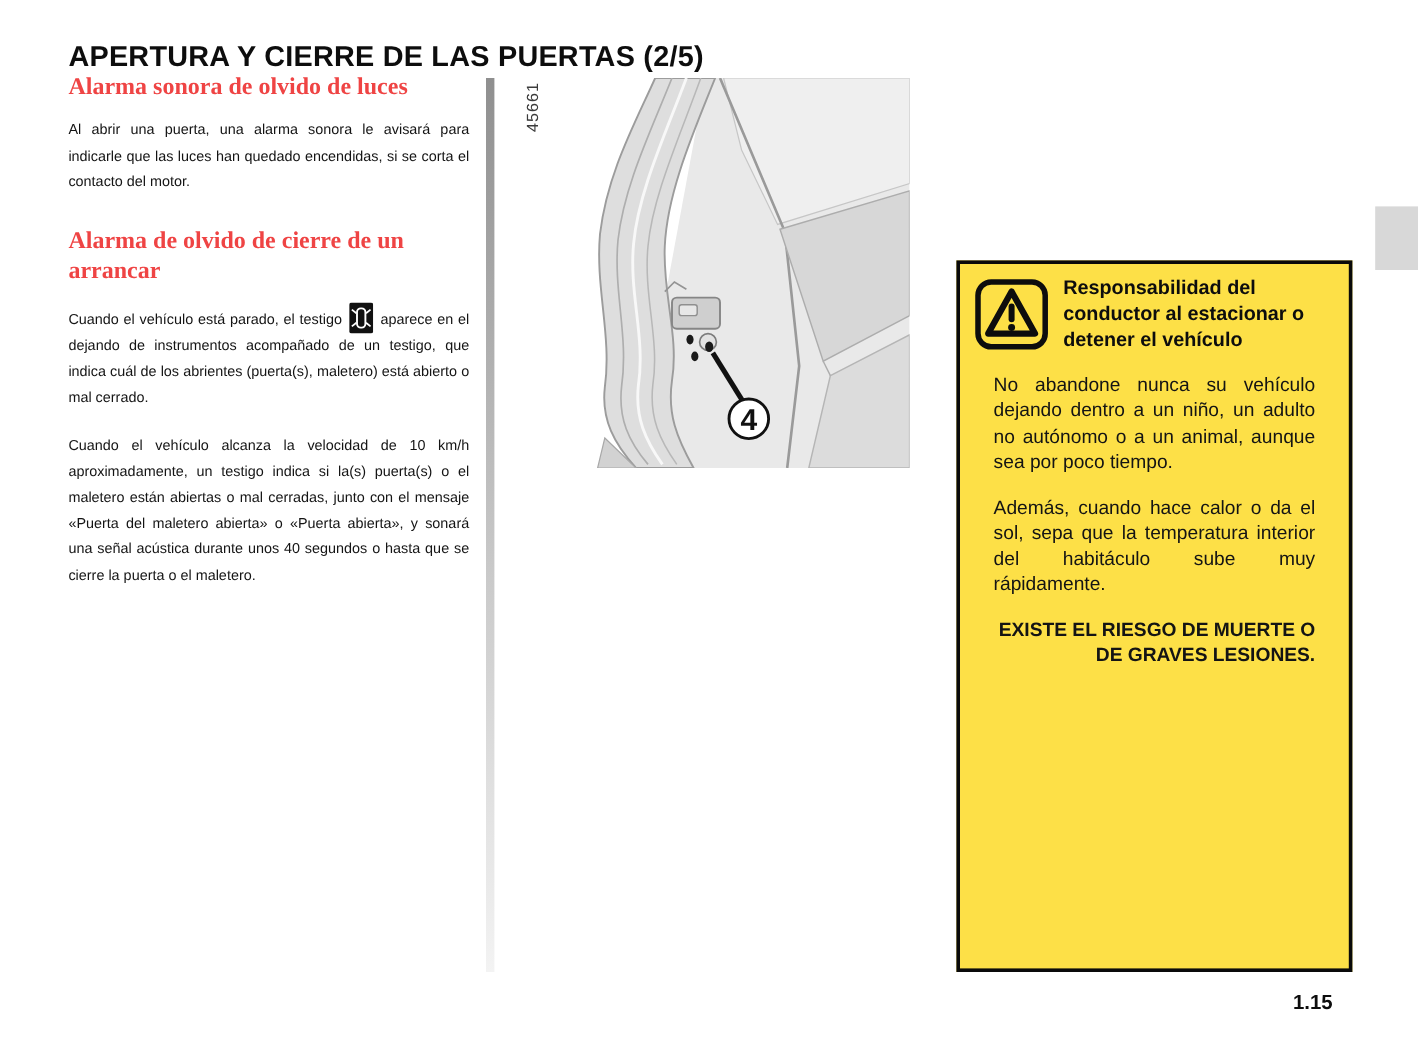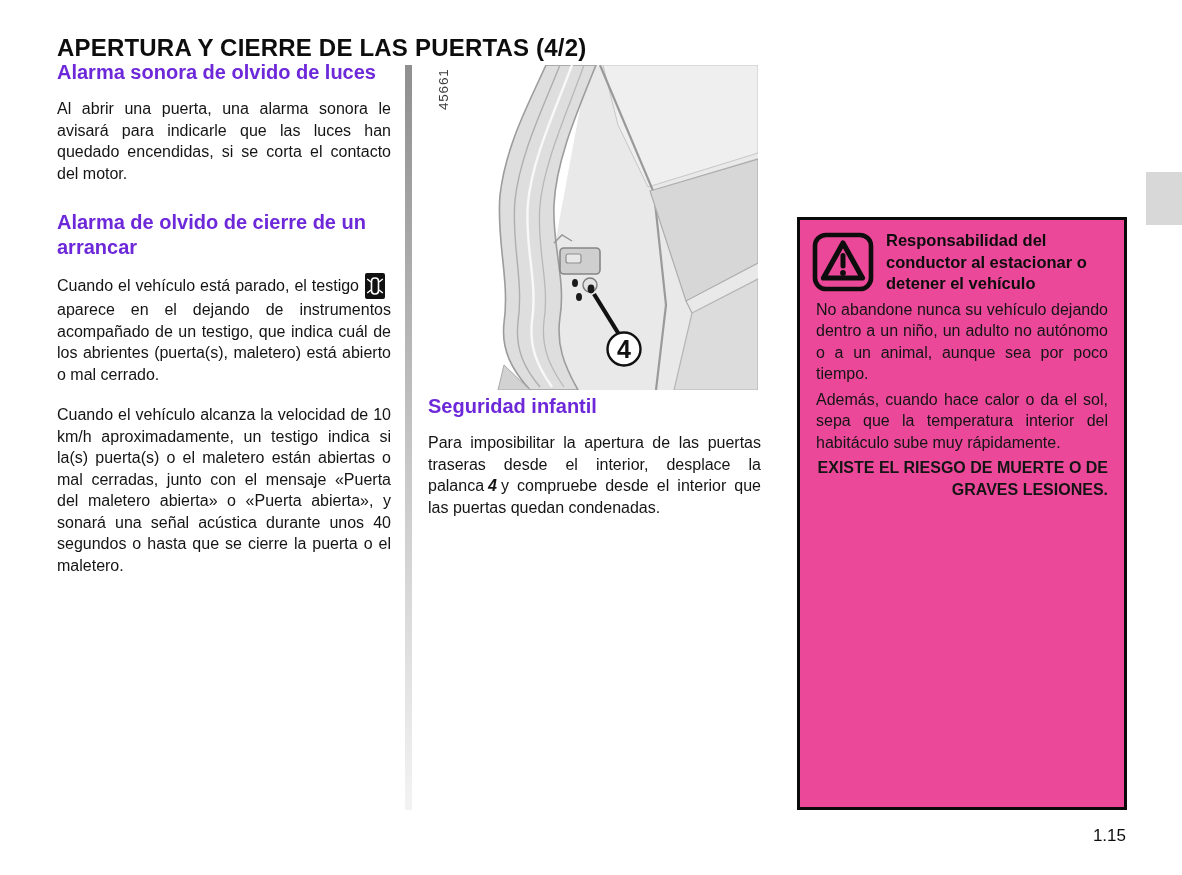--- a/index.html
+++ b/index.html
@@ -2,55 +2,55 @@
 <html><head>
 <meta charset="utf-8">
 <style>
   html,body{margin:0;padding:0;background:#ffffff;}
   #page{position:relative;width:1182px;height:875px;background:#ffffff;overflow:hidden;
         font-family:"Liberation Sans", sans-serif;color:#111;}
 
   .title{position:absolute;left:57px;top:18px;font-size:24px;font-weight:700;letter-spacing:.2px;color:#0d0d0d;}
 
   .col-left{position:absolute;left:57px;top:60px;width:334px;}
-  .h2{font-size:20px;line-height:25px;font-weight:700;margin:0 0 13px 0;color:#6d28d9;}
+  .h2{font-size:20px;line-height:25px;font-weight:700;margin:0 0 13px 0;color:#ef4444;font-family:Liberation Serif, serif;}
   .h2-second{margin-top:26px;}
-  .body-p{font-size:16px;line-height:21.5px;text-align:justify;margin:0 0 19px 0;color:#141414;}
+  .body-p{font-size:12px;line-height:21.5px;text-align:justify;margin:0 0 19px 0;color:#141414;}
 
   .telltale{display:inline-block;width:20px;height:26px;vertical-align:-8px;margin:0 6px;}
 
   .divider{position:absolute;left:405px;top:65px;width:7px;height:745px;
            background:linear-gradient(#8f8f8f,#c9c9c9 55%,#f3f3f3);}
 
   .fig-label{position:absolute;left:436px;top:110px;transform:rotate(-90deg);transform-origin:0 0;
              font-size:13.5px;letter-spacing:.8px;color:#3c3c3c;}
 
   .illustration{position:absolute;left:468px;top:65px;width:290px;height:325px;}
 
   .col-mid{position:absolute;left:428px;top:394px;width:333px;}
   .ref-num{font-weight:700;font-style:italic;margin:0 4px;}
 
   .warn-box{position:absolute;left:797px;top:217px;width:330px;height:593px;box-sizing:border-box;
-            border:3px solid #0a0a0a;background:#ec4899;padding:10px 12px 0 12px;}
+            border:3px solid #0a0a0a;background:#fde047;padding:10px 12px 0 12px;}
   .warn-icon{float:left;width:62px;height:60px;margin:2px 12px 4px 0;}
   .warn-heading{font-size:16.5px;line-height:21.5px;font-weight:700;margin:0;color:#0d0d0d;}
-  .warn-p{font-size:16px;line-height:21.5px;text-align:justify;margin:4px;color:#141414;}
+  .warn-p{font-size:16px;line-height:21.5px;text-align:justify;margin:16px;color:#141414;}
   .warn-strong{font-weight:700;text-align:right;}
 
   .side-tab{position:absolute;left:1146px;top:172px;width:36px;height:53px;background:#d8d8d8;}
 
-  .page-num{position:absolute;left:1062px;top:826px;width:64px;text-align:right;
-            font-size:17px;font-weight:400;color:#0d0d0d;}
+  .page-num{position:absolute;left:1062px;top:826px;width:64px;text-align:center;
+            font-size:17px;font-weight:700;color:#0d0d0d;}
 </style>
 </head>
 <body>
 
 <div id="page">
 
-  <h1 class="title">APERTURA Y CIERRE DE LAS PUERTAS (4/2)</h1>
+  <h1 class="title">APERTURA Y CIERRE DE LAS PUERTAS (2/5)</h1>
 
   <div class="col-left">
     <h2 class="h2">Alarma sonora de olvido de luces</h2>
     <p class="body-p">Al abrir una puerta, una alarma sonora le avisará para indicarle que las luces han quedado encendidas, si se corta el contacto del motor.</p>
 
     <h2 class="h2 h2-second">Alarma de olvido de cierre de un arrancar</h2>
     <p class="body-p">
       <span>Cuando el vehículo está parado, el testigo</span><svg class="telltale" viewBox="0 0 20 26" xmlns="http://www.w3.org/2000/svg">
           <rect x="0" y="0" width="20" height="26" rx="2" fill="#111"></rect>
           <rect x="6.5" y="5" width="7" height="16" rx="3.2" fill="none" stroke="#fff" stroke-width="1.6"></rect>
@@ -90,26 +90,20 @@
     <ellipse cx="107" cy="218" rx="3" ry="4" fill="#1a1a1a"></ellipse>
     <ellipse cx="111" cy="232" rx="3" ry="4" fill="#1a1a1a"></ellipse>
     <circle cx="122" cy="220" r="7" fill="#e2e2e2" stroke="#7c7c7c" stroke-width="1.4"></circle>
     <ellipse cx="123" cy="224" rx="3.4" ry="4.4" fill="#1a1a1a"></ellipse>
 
     <line x1="126" y1="229" x2="152" y2="271" stroke="#111" stroke-width="4.2"></line>
     <circle cx="156" cy="284" r="16.5" fill="#ffffff" stroke="#111" stroke-width="2.4"></circle>
     <text x="156" y="293" font-size="25" font-weight="700" font-family="Liberation Sans, sans-serif" text-anchor="middle" fill="#111">4</text>
   </svg>
 
-  <div class="col-mid">
-    <h2 class="h2">Seguridad infantil</h2>
-    <p class="body-p">
-      <span>Para imposibilitar la apertura de las puertas traseras desde el interior, desplace la palanca</span><span class="ref-num">4</span><span>y compruebe desde el interior que las puertas quedan condenadas.</span>
-    </p>
-  </div>
 
   <div class="warn-box">
     <svg class="warn-icon" viewBox="0 0 62 60" xmlns="http://www.w3.org/2000/svg">
       <rect x="3" y="3" width="56" height="54" rx="11" fill="none" stroke="#0d0d0d" stroke-width="4.6"></rect>
       <path d="M31 11 L50.5 46 L11.5 46 Z" fill="none" stroke="#0d0d0d" stroke-width="5.2" stroke-linejoin="round"></path>
       <line x1="31" y1="23.5" x2="31" y2="34" stroke="#0d0d0d" stroke-width="5" stroke-linecap="round"></line>
       <circle cx="31" cy="41" r="2.9" fill="#0d0d0d"></circle>
     </svg>
     <p class="warn-heading">Responsabilidad del conductor al estacionar o detener el vehículo</p>
     <p class="warn-p">No abandone nunca su vehículo dejando dentro a un niño, un adulto no autónomo o a un animal, aunque sea por poco tiempo.</p>

